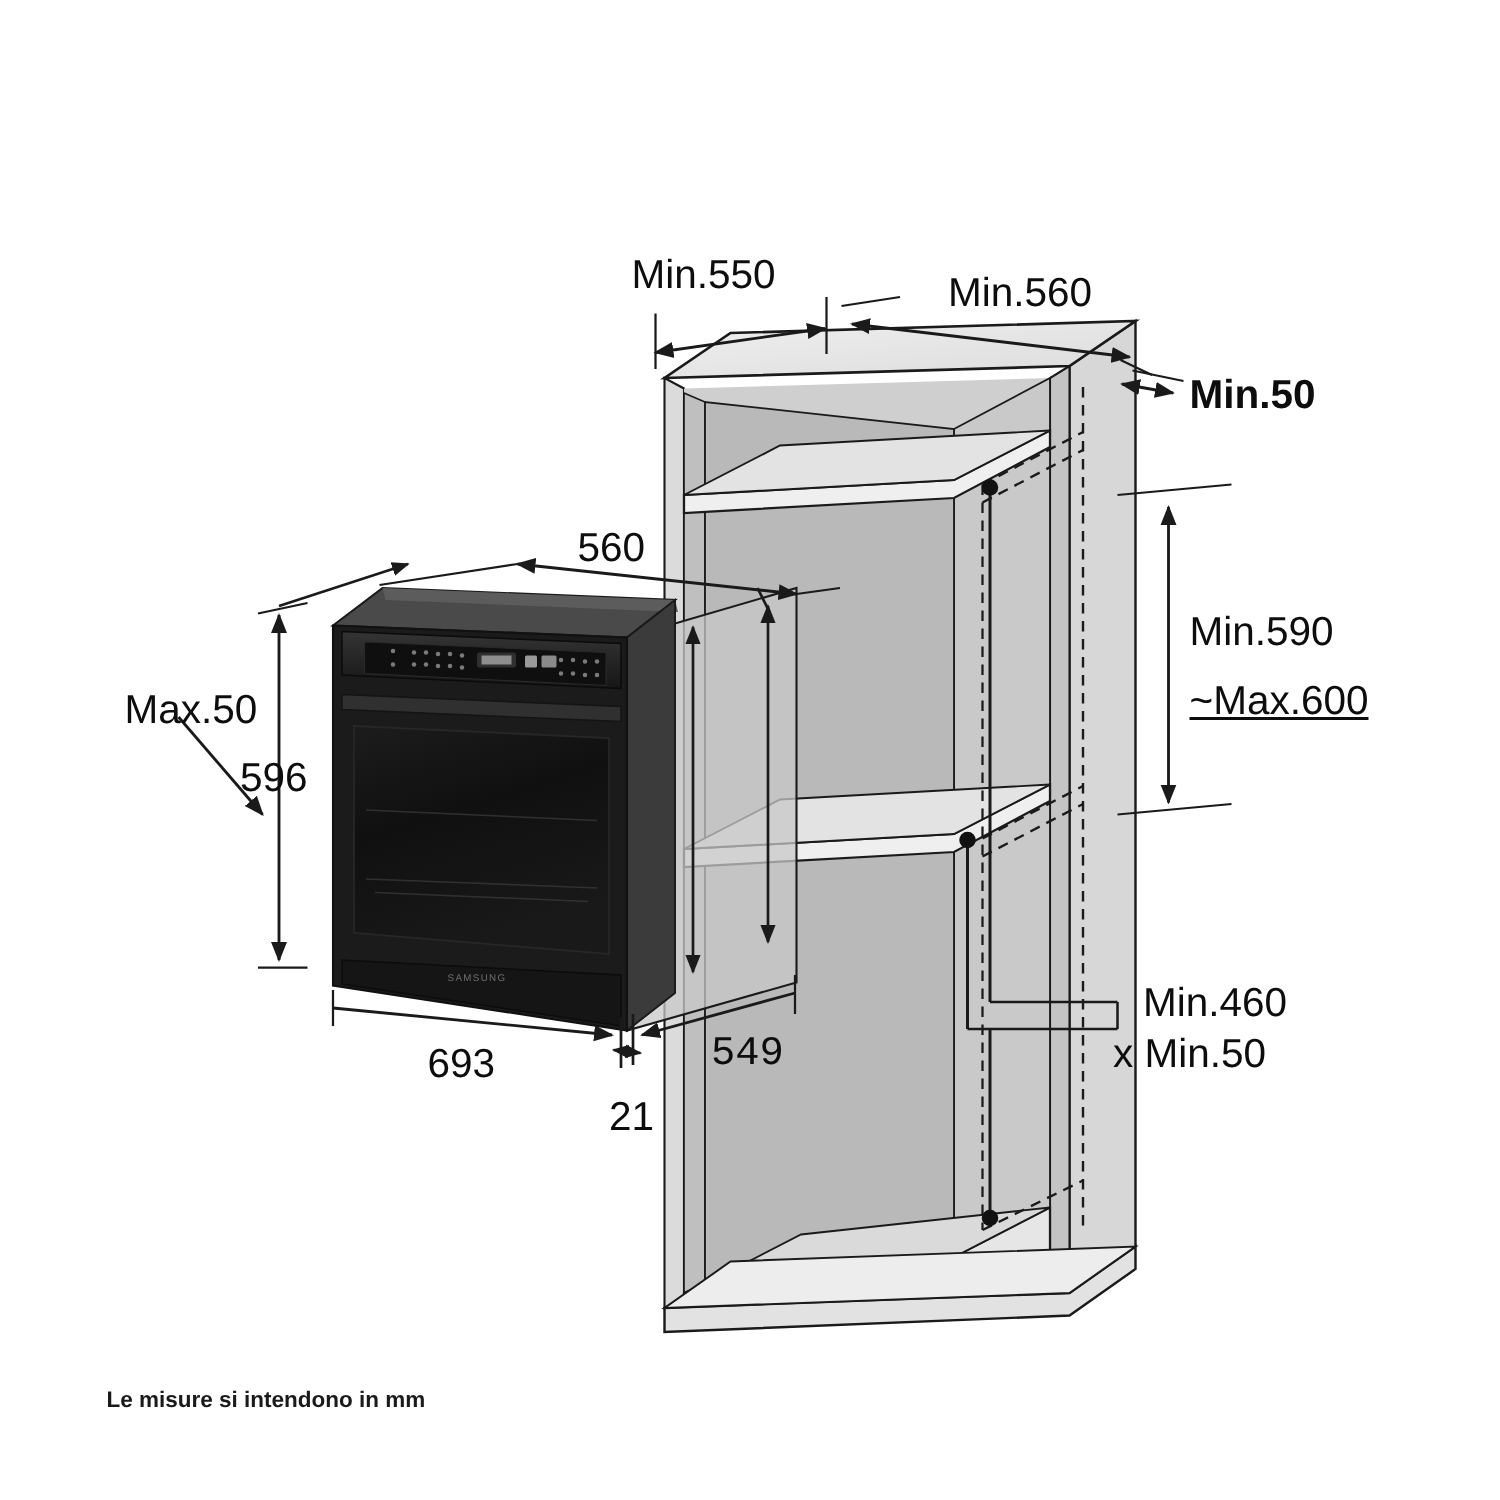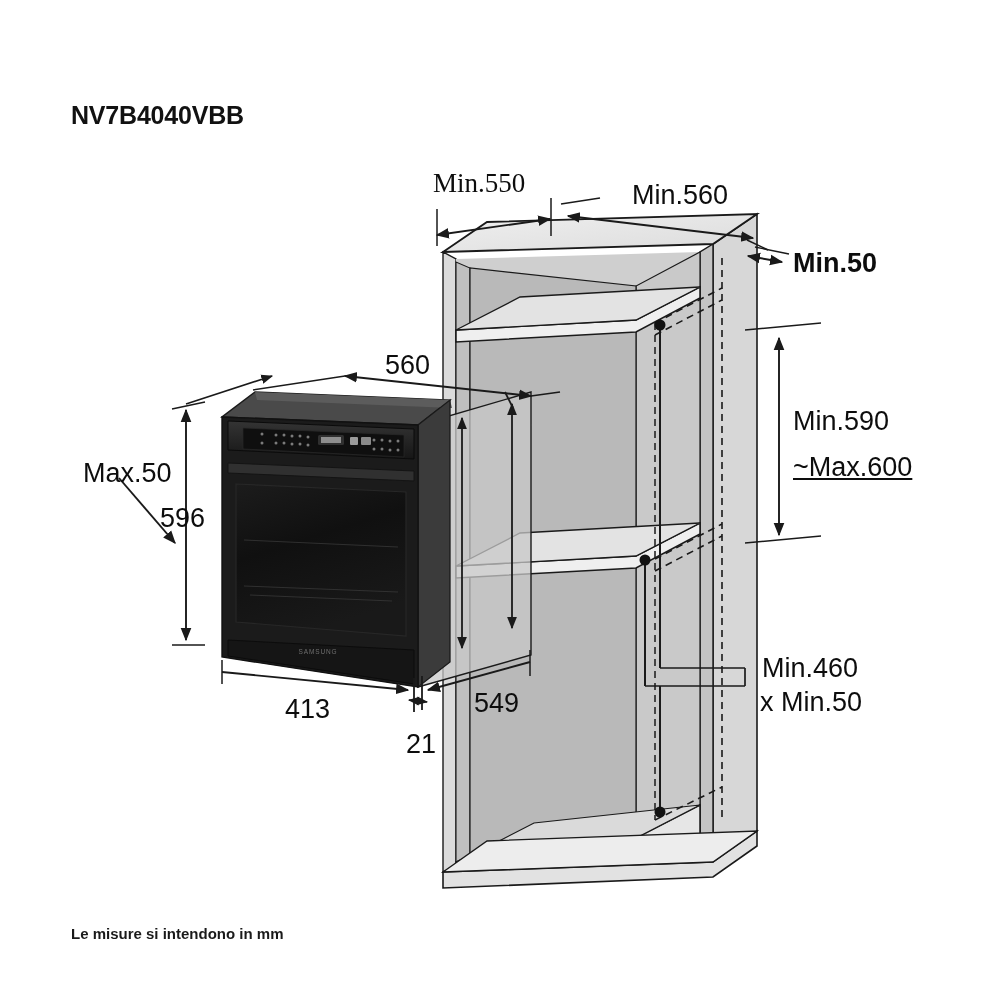--- a/index.html
+++ b/index.html
@@ -46,21 +46,20 @@
     color: #0d0d0d;
     white-space: nowrap;
     line-height: 1.16;
   }
 </style>
 </head>
 <body>
 
 <div id="page">
 
-  <div id="model-title">NV7B4040VBB</div>
 
   <svg id="diagram-svg" viewBox="0 0 1000 1000" xmlns="http://www.w3.org/2000/svg">
     <defs>
       <marker id="arrEnd" viewBox="0 0 10 10" refX="9" refY="5" markerWidth="7" markerHeight="7" orient="auto-start-reverse">
         <path d="M0,1 L10,5 L0,9 z" fill="#1a1a1a"></path>
       </marker>
       <marker id="arrStart" viewBox="0 0 10 10" refX="9" refY="5" markerWidth="7" markerHeight="7" orient="auto-start-reverse">
         <path d="M0,1 L10,5 L0,9 z" fill="#1a1a1a"></path>
       </marker>
       <linearGradient id="glassGrad" x1="0" y1="0" x2="0.35" y2="1">
@@ -246,41 +245,41 @@
 
       <line x1="409" y1="700" x2="427" y2="702" marker-start="url(#arrStart)" marker-end="url(#arrEnd)" stroke-width="1.6"></line>
       <line x1="414" y1="678" x2="414" y2="712" stroke-width="1.8"></line>
       <line x1="422" y1="676" x2="422" y2="710" stroke-width="1.8"></line>
 
       <line x1="530" y1="662" x2="428" y2="690" marker-end="url(#arrEnd)"></line>
       <line x1="530" y1="650" x2="530" y2="676" stroke-width="1.5"></line>
     </g>
   </svg>
 
-  <div class="dim-label" style="left:433px; top:168px;font-family:Liberation Serif, serif;">Min.550</div>
+  <div class="dim-label" style="left:421px; top:168px;">Min.550</div>
 
   <div class="dim-label" style="left:632px; top:180px;text-align:right;">Min.560</div>
 
   <div class="dim-label" style="left:793px; top:248px;font-weight:bold;">Min.50</div>
 
   <div class="dim-label" style="left:793px; top:406px;">Min.590</div>
 
   <div class="dim-label" style="left:793px; top:452px;text-decoration:underline;">~Max.600</div>
 
   <div class="dim-label" style="left:762px; top:653px;">Min.460</div>
 
-  <div class="dim-label" style="left:760px; top:687px;">x Min.50</div>
+  <div class="dim-label" style="left:742px; top:687px;">x Min.50</div>
 
   <div class="dim-label" style="left:83px; top:458px;">Max.50</div>
 
   <div class="dim-label" style="left:160px; top:503px;">596</div>
 
   <div class="dim-label" style="left:385px; top:350px;">560</div>
 
-  <div class="dim-label" style="left:285px; top:694px;">413</div>
+  <div class="dim-label" style="left:285px; top:694px;">693</div>
 
   <div class="dim-label" style="left:406px; top:729px;">21</div>
 
-  <div class="dim-label" style="left:474px; top:688px;">549</div>
+  <div class="dim-label" style="left:474px; top:688px;font-family:Liberation Mono, monospace;">549</div>
 
   <div id="footnote">Le misure si intendono in mm</div>
 
 </div>
 
 </body></html>

